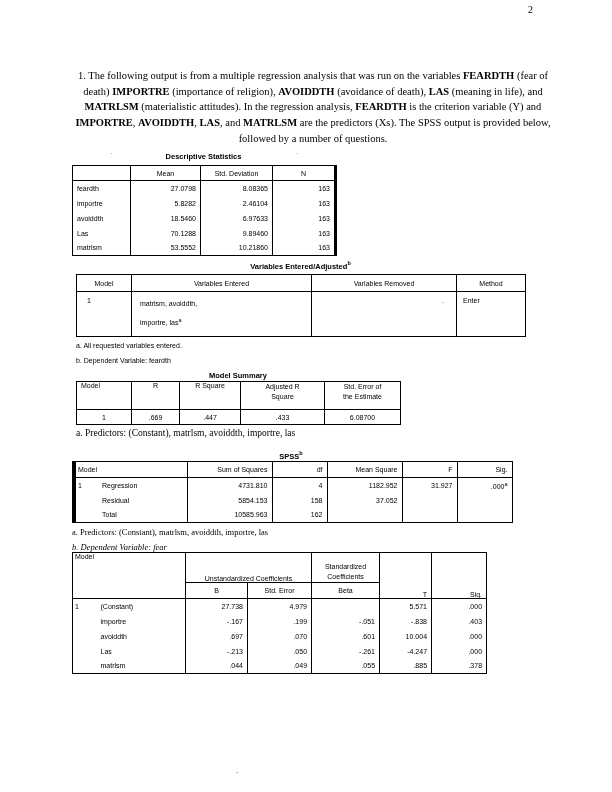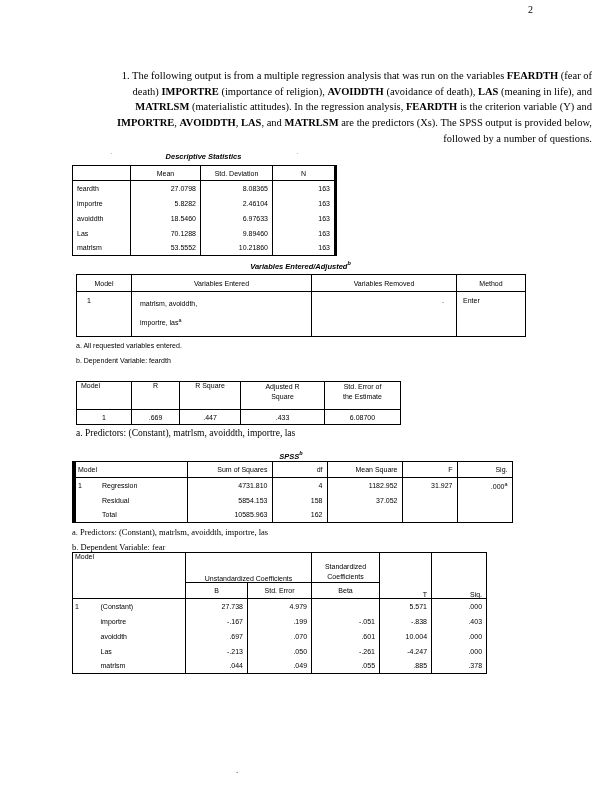--- a/index.html
+++ b/index.html
@@ -4,23 +4,23 @@
 <style>
   * { box-sizing: border-box; margin: 0; padding: 0; }
   html, body { background: #ffffff; }
   .page {
     position: relative; width: 612px; height: 792px; background: #fff;
     font-family: "Liberation Serif", serif; color: #000; overflow: hidden;
     margin: 0 auto;
   }
   .abs { position: absolute; }
   .pagenum { font-size: 10px; }
-  .para { font-size: 10.5px; line-height: 15.7px; text-align: right; margin-left: 36px; }
+  .para { font-size: 10.5px; line-height: 15.7px; text-align: center; }
   .para .b { font-weight: bold; }
-  .spss-title { font-family: "Liberation Sans", sans-serif; font-weight: bold; font-size: 7.5px; text-align: center; font-style: italic; }
+  .spss-title { font-family: "Liberation Sans", sans-serif; font-weight: bold; font-size: 7.5px; text-align: center; }
   .spss-title sup { font-size: 5.5px; }
   table.spss { border-collapse: collapse; table-layout: fixed; font-family: "Liberation Sans", sans-serif; font-size: 7px; color: #000; }
   table.spss td { padding: 0 4px; vertical-align: middle; white-space: nowrap; overflow: hidden; font-weight: normal; }
   table.spss sup { font-size: 5.5px; }
   .ctr { text-align: center; }
   .num { text-align: right; }
   .lft { text-align: left; }
   .vt { vertical-align: top !important; }
   .vb { vertical-align: bottom !important; }
   .bl { border-left: 1px solid #000; }
@@ -126,20 +126,21 @@
         </td>
         <td class="num bl vt" style="padding-right:12px; padding-top:5px;">.</td>
         <td class="lft bl vt" style="padding-left:6px; padding-top:5px;">Enter</td>
       </tr>
     </tbody>
   </table>
 
   <div class="abs fn-sans" style="left:76px; top:342px;">a. All requested variables entered.</div>
   <div class="abs fn-sans" style="left:76px; top:357px;">b. Dependent Variable: feardth</div>
 
+  <div class="abs spss-title" style="left:76px; top:371px; width:324px;">Model Summary</div>
 
   <table class="spss abs" id="t-ms" style="left:76px; top:381px; width:324px;">
     <colgroup>
         <col style="width:55px">
         <col style="width:48px">
         <col style="width:61px">
         <col style="width:84px">
         <col style="width:76px">
       </colgroup>
     <thead>
@@ -217,21 +218,21 @@
         <td class="num bl">10585.963</td>
         <td class="num bl">162</td>
         <td class="num bl"></td>
         <td class="num bl"></td>
         <td class="num bl"></td>
       </tr>
     </tbody>
   </table>
 
   <div class="abs fn-serif" style="left:72px; top:527px;">a. Predictors: (Constant), matrlsm, avoiddth, importre, las</div>
-  <div class="abs fn-serif" style="left:72px; top:542px;">b. Dependent Variable: fear</div>
+  <div class="abs fn-serif" style="left:72px; top:542px;font-style:italic;">b. Dependent Variable: fear</div>
 
   <table class="spss abs" id="t-coef" style="left:72px; top:552px; width:414px;">
     <colgroup>
         <col style="width:26px">
         <col style="width:87px">
         <col style="width:62px">
         <col style="width:64px">
         <col style="width:68px">
         <col style="width:52px">
         <col style="width:55px">

